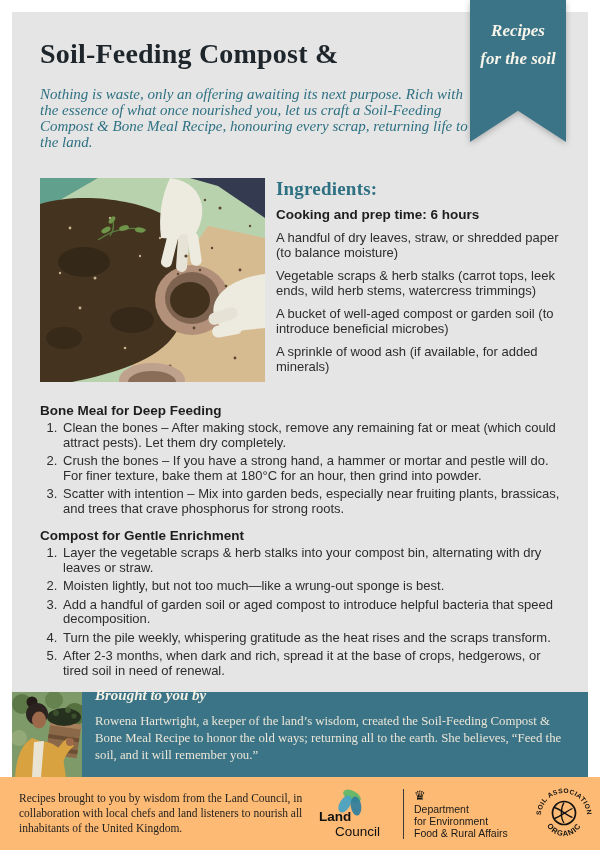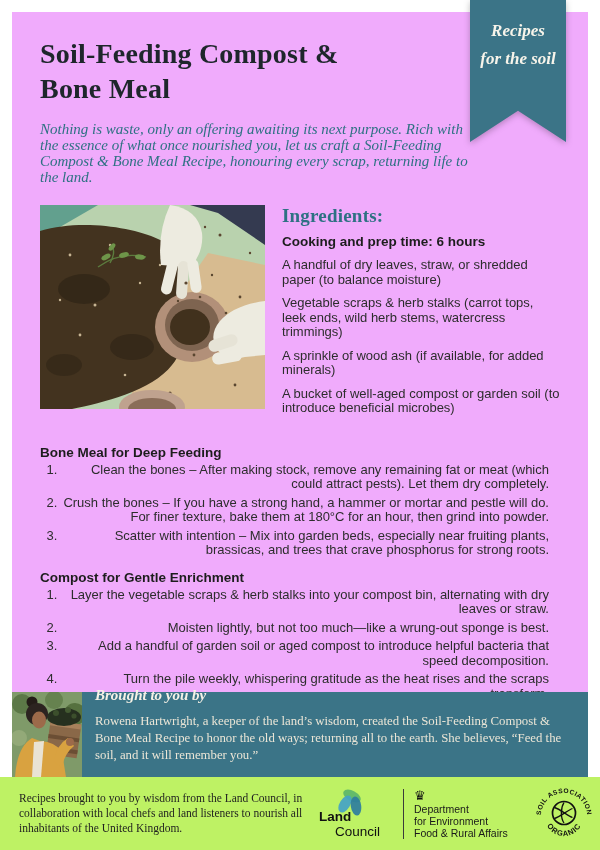--- a/index.html
+++ b/index.html
@@ -4,21 +4,21 @@
 <style>
   html,body{margin:0;padding:0;}
   body{
     width:600px;height:850px;position:relative;background:#ffffff;
     font-family:"Liberation Sans",sans-serif;overflow:hidden;
     -webkit-font-smoothing:antialiased;
   }
   
   .sheet{
     position:absolute;left:12px;top:12px;width:576px;height:680px;
-    background:#f0abfc;box-sizing:border-box;padding:24px 28px 0 28px;
+    background:#e5e5e5;box-sizing:border-box;padding:24px 28px 0 28px;
   }
   .title{
     font-family:"Liberation Serif",serif;font-weight:700;
     font-size:28px;line-height:35px;color:#1e262b;margin:0 0 0 0;
     letter-spacing:.2px;
   }
   .intro{
     font-family:"Liberation Serif",serif;font-style:italic;
     font-size:15px;line-height:16px;color:#2e7183;
     margin-top:15px;width:432px;
@@ -29,52 +29,52 @@
     width:96px;height:142px;background:#3b7487;
     clip-path:polygon(0 0,100% 0,100% 100%,50% 78%,0 100%);
     display:flex;justify-content:center;
   }
   .ribbon-text{
     font-family:"Liberation Serif",serif;font-style:italic;font-weight:600;
     font-size:17px;line-height:28px;color:#f7f4ea;text-align:center;
     width:76px;padding-top:17px;
   }
   
-  .row{display:flex;margin-top:20px;gap:17px;}
+  .row{display:flex;margin-top:28px;gap:11px;}
   .photo{width:225px;height:204px;flex:none;overflow:hidden;}
   .ingredients{flex:1;min-width:0;}
   .sec-heading{
     font-family:"Liberation Serif",serif;font-weight:700;
     font-size:19px;color:#2e7183;margin:0 0 7px 0;letter-spacing:.2px;
   }
   .prep{font-size:13.5px;font-weight:700;color:#1d1d1d;margin:0 0 9px 0;}
   .ing-item{font-size:13px;line-height:14.5px;color:#2d2d2d;margin:0 0 9px 0;}
   
   .method{margin-top:20px;}
   .subhead{font-size:13.5px;font-weight:700;color:#1d1d1d;margin:0 0 3px 0;}
-  ol.steps{margin:0 11px 12px 0;padding:0 0 0 21px;text-align:right;}
+  ol.steps{margin:0 0 12px 0;padding:0 0 0 21px;}
   ol.steps li{font-size:13px;line-height:14.5px;color:#2d2d2d;margin:0 0 4px 0;padding-left:2px;}
   
   .band{
     position:absolute;left:12px;top:692px;width:576px;height:85px;
     background:#3b7487;display:flex;align-items:flex-end;
   }
   .band-photo{width:70px;height:85px;flex:none;overflow:hidden;}
   .band-body{padding:8px 16px 0 13px;}
   .band-heading{
     font-family:"Liberation Serif",serif;font-style:italic;font-weight:700;
     font-size:15px;color:#f6f2e6;margin:0;
   }
   .band-text{
     font-family:"Liberation Serif",serif;font-size:12.8px;line-height:17px;
     color:#eae5d6;margin-top:9px;width:468px;
   }
   
   .footer{
-    position:absolute;left:0;top:777px;width:600px;height:73px;background:#bef264;
+    position:absolute;left:0;top:777px;width:600px;height:73px;background:#fdba74;
     display:flex;align-items:center;justify-content:space-between;
     box-sizing:border-box;padding:0 8px 0 19px;
   }
   .footer-note{
     font-family:"Liberation Serif",serif;font-size:11.5px;line-height:15px;
     color:#1f1f1f;width:332px;
   }
   .logos{display:flex;align-items:center;gap:10px;}
   .lc{position:relative;width:74px;height:54px;flex:none;}
   .lc-mark{position:absolute;left:15px;top:1px;}
@@ -85,21 +85,21 @@
   .crown{font-size:13px;color:#111;line-height:13px;margin:0 0 1px 0;}
   .defra-line{font-size:10.5px;line-height:12px;color:#1a1a1a;}
   .sa{flex:none;width:56px;height:56px;}
 </style>
 </head>
 <body>
 
 <div class="sheet">
 
   <h1 class="title"><span>Soil-Feeding Compost &amp;</span><br>
-    <span>Bone Meal</span></h1>
+    </h1>
 
   <p class="intro">Nothing is waste, only an offering awaiting its next purpose. Rich with the essence of what once nourished you, let us craft a Soil-Feeding Compost &amp; Bone Meal Recipe, honouring every scrap, returning life to the land.</p>
 
   <div class="row">
 
     <div class="photo">
       <svg width="225" height="204" viewBox="0 0 225 204">
         <rect width="225" height="204" fill="#b9d2ae"></rect>
         <polygon points="0,0 58,0 20,22 0,30" fill="#62a08e"></polygon>
         <polygon points="150,0 225,0 225,40 178,8" fill="#343a50"></polygon>
@@ -157,22 +157,22 @@
             <circle cx="186" cy="108" r="1.3"></circle>
         </g>
       </svg>
     </div>
 
     <div class="ingredients">
       <h2 class="sec-heading">Ingredients:</h2>
       <p class="prep">Cooking and prep time: 6 hours</p>
       <p class="ing-item">A handful of dry leaves, straw, or shredded paper (to balance moisture)</p>
       <p class="ing-item">Vegetable scraps &amp; herb stalks (carrot tops, leek ends, wild herb stems, watercress trimmings)</p>
+      <p class="ing-item">A bucket of well-aged compost or garden soil (to introduce beneficial microbes)</p>
       <p class="ing-item">A sprinkle of wood ash (if available, for added minerals)</p>
-      <p class="ing-item">A bucket of well-aged compost or garden soil (to introduce beneficial microbes)</p>
     </div>
   </div>
 
   <div class="method">
 
     <p class="subhead">Bone Meal for Deep Feeding</p>
     <ol class="steps">
       <li>Clean the bones – After making stock, remove any remaining fat or meat (which could attract pests). Let them dry completely.</li>
       <li>Crush the bones – If you have a strong hand, a hammer or mortar and pestle will do. For finer texture, bake them at 180°C for an hour, then grind into powder.</li>
       <li>Scatter with intention – Mix into garden beds, especially near fruiting plants, brassicas, and trees that crave phosphorus for strong roots.</li>

